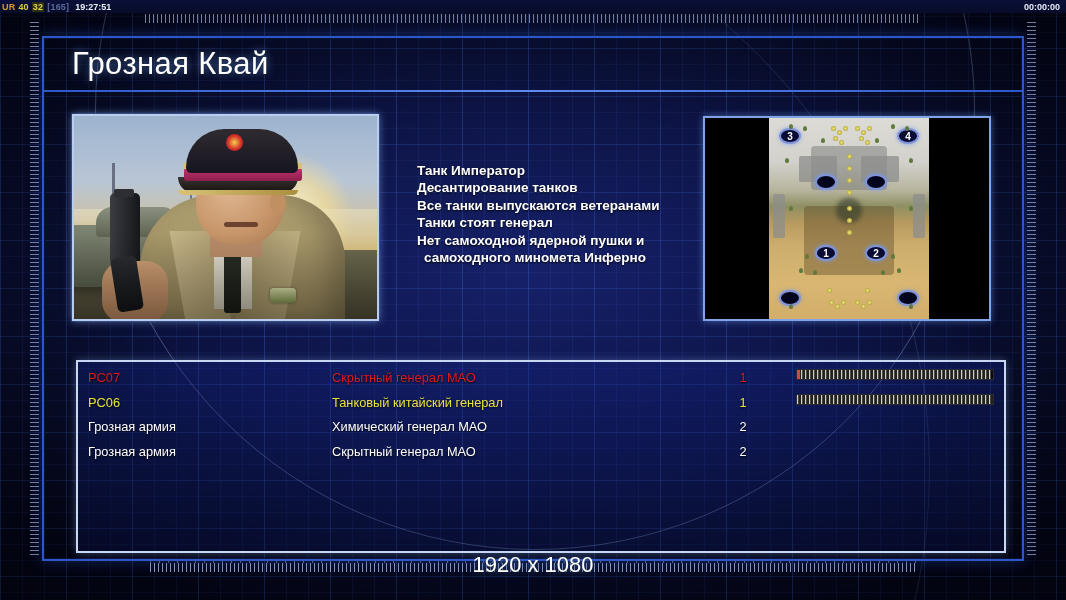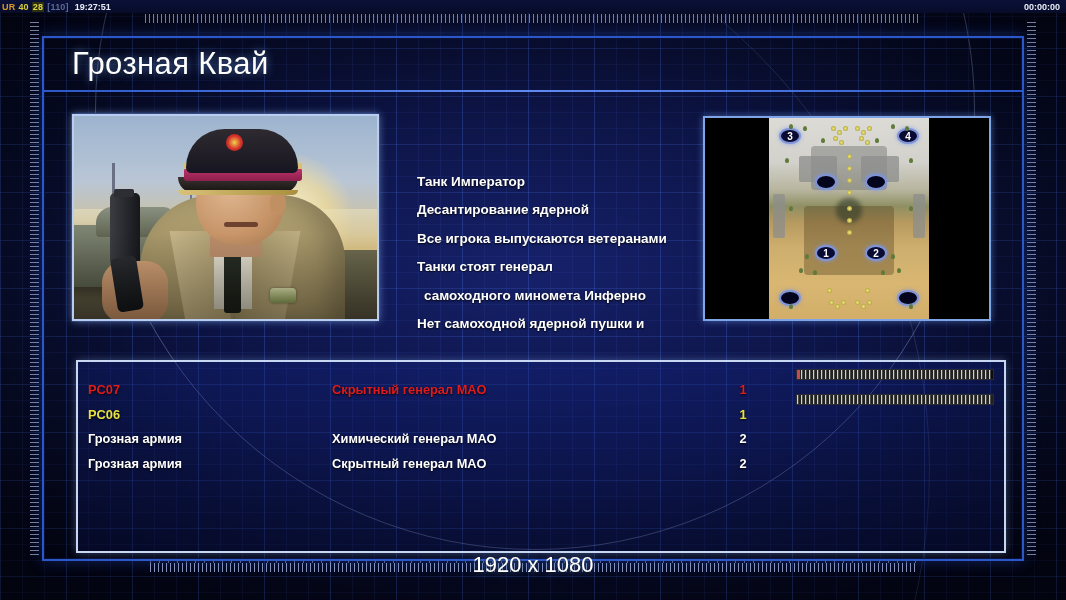--- a/index.html
+++ b/index.html
@@ -173,21 +173,21 @@
     background:linear-gradient(to bottom,#cfd3a0,#7a8a4a);box-shadow:0 0 3px rgba(0,0,0,.4);}
   .pt-shade{position:absolute;inset:0;
     background:linear-gradient(to top, rgba(0,0,0,.28), rgba(0,0,0,0) 42%);}
 
   
   .bullets{
     position:absolute;left:417px;top:162px;width:280px;z-index:22;
     color:#ffffff;font-size:13.5px;font-weight:bold;line-height:17.4px;
     text-shadow:0 1px 2px rgba(0,0,0,.9);
   }
-  .bullets .b-line{white-space:nowrap;margin-top:11px;}
+  .bullets .b-line{white-space:nowrap;}
   .bullets .b-line.cont{padding-left:7px;}
 
   
   .map-wrap{
     position:absolute;left:703px;top:116px;width:288px;height:205px;z-index:22;
     border:2px solid #7fa4e8;background:#000;overflow:hidden;
     box-shadow:0 0 7px rgba(120,170,255,.5);
   }
   .map-inner{position:absolute;left:64px;top:0;width:160px;height:201px;overflow:hidden;}
   .map-terr{position:absolute;inset:0;
@@ -222,22 +222,22 @@
   .tbl-panel{
     position:absolute;left:76px;top:360px;width:930px;height:193px;z-index:21;
     border:2px solid #c9d8f2;
     background:linear-gradient(to bottom, rgba(20,38,140,.32), rgba(12,22,92,.26));
     box-shadow:0 0 8px rgba(150,190,255,.35);
   }
   .tbl-row{
     position:absolute;left:0;width:100%;height:24px;
     font-size:12.8px;display:block;
   }
-  .tbl-row .cell{position:absolute;top:18px;white-space:nowrap;
-    text-shadow:0 1px 2px rgba(0,0,0,.85);font-weight:bold;}
+  .tbl-row .cell{position:absolute;top:6px;white-space:nowrap;
+    text-shadow:0 1px 2px rgba(0,0,0,.85);}
   .c-name{left:10px;}
   .c-army{left:254px;}
   .c-team{left:645px;width:40px;text-align:center;}
   .bar{
     position:absolute;top:5px;left:718px;width:198px;height:11px;
     background:#0d0d10;border:1px solid #2a2a34;overflow:hidden;
   }
   .bar-fill{
     position:absolute;left:0;top:0;height:100%;
     background:
@@ -264,22 +264,22 @@
   <div class="bg-grid"></div>
   <div class="bg-grid-fine"></div>
   <div class="bg-arc arc1"></div>
   <div class="bg-arc arc2"></div>
   <div class="bg-vign"></div>
 
   <div class="topbar">
     <div class="tb-left">
       <span class="tb-tok tb-ur">UR</span>
       <span class="tb-tok tb-n1">40</span>
-      <span class="tb-tok tb-n2">28</span>
-      <span class="tb-tok tb-br">[110]</span>
+      <span class="tb-tok tb-n2">32</span>
+      <span class="tb-tok tb-br">[165]</span>
       <span class="tb-time">19:27:51</span>
     </div>
     <div class="tb-right">00:00:00</div>
   </div>
 
   <div class="ruler ruler-v left"></div>
   <div class="ruler ruler-v right"></div>
   <div class="ruler ruler-h top"></div>
   <div class="ruler ruler-h bottom"></div>
   <div class="ruler ruler-h bottom2"></div>
@@ -320,25 +320,25 @@
     <div class="pt-capbadge"></div>
     <div class="pt-slide"></div>
     <div class="pt-sight"></div>
     <div class="pt-hand"></div>
     <div class="pt-grip"></div>
     <div class="pt-shade"></div>
   </div>
 
   <div class="bullets">
       <div class="b-line">Танк Император</div>
-      <div class="b-line">Десантирование ядерной</div>
-      <div class="b-line">Все игрока выпускаются ветеранами</div>
+      <div class="b-line">Десантирование танков</div>
+      <div class="b-line">Все танки выпускаются ветеранами</div>
       <div class="b-line">Танки стоят генерал</div>
+      <div class="b-line">Нет самоходной ядерной пушки и</div>
       <div class="b-line cont">самоходного миномета Инферно</div>
-      <div class="b-line">Нет самоходной ядерной пушки и</div>
     </div>
 
   <div class="map-wrap">
     <div class="map-inner">
       <div class="map-terr"></div>
       <div class="map-darktop"></div>
       <div class="map-dark"></div>
       <div class="map-gray" style="left:4px;top:76px;width:12px;height:44px;"></div>
       <div class="map-gray" style="left:144px;top:76px;width:12px;height:44px;"></div>
       <div class="map-gray" style="left:30px;top:38px;width:38px;height:26px;"></div>
@@ -408,20 +408,21 @@
         <span class="cell c-name" style="color: rgb(224, 27, 27);">PC07</span>
         <span class="cell c-army" style="color: rgb(224, 27, 27);">Скрытный генерал МАО</span>
         <span class="cell c-team" style="color: rgb(224, 27, 27);">1</span>
         <div class="bar">
           <div class="bar-fill" style="width: 99%;"></div>
           <div class="bar-tip"></div>
         </div>
       </div>
       <div class="tbl-row" style="top: 26.5px;">
         <span class="cell c-name" style="color: rgb(232, 226, 60);">PC06</span>
+        <span class="cell c-army" style="color: rgb(232, 226, 60);">Танковый китайский генерал</span>
         <span class="cell c-team" style="color: rgb(232, 226, 60);">1</span>
         <div class="bar">
           <div class="bar-fill" style="width: 100%;"></div>
         </div>
       </div>
       <div class="tbl-row" style="top: 51px;">
         <span class="cell c-name" style="color: rgb(255, 255, 255);">Грозная армия</span>
         <span class="cell c-army" style="color: rgb(255, 255, 255);">Химический генерал МАО</span>
         <span class="cell c-team" style="color: rgb(255, 255, 255);">2</span>
       </div>

